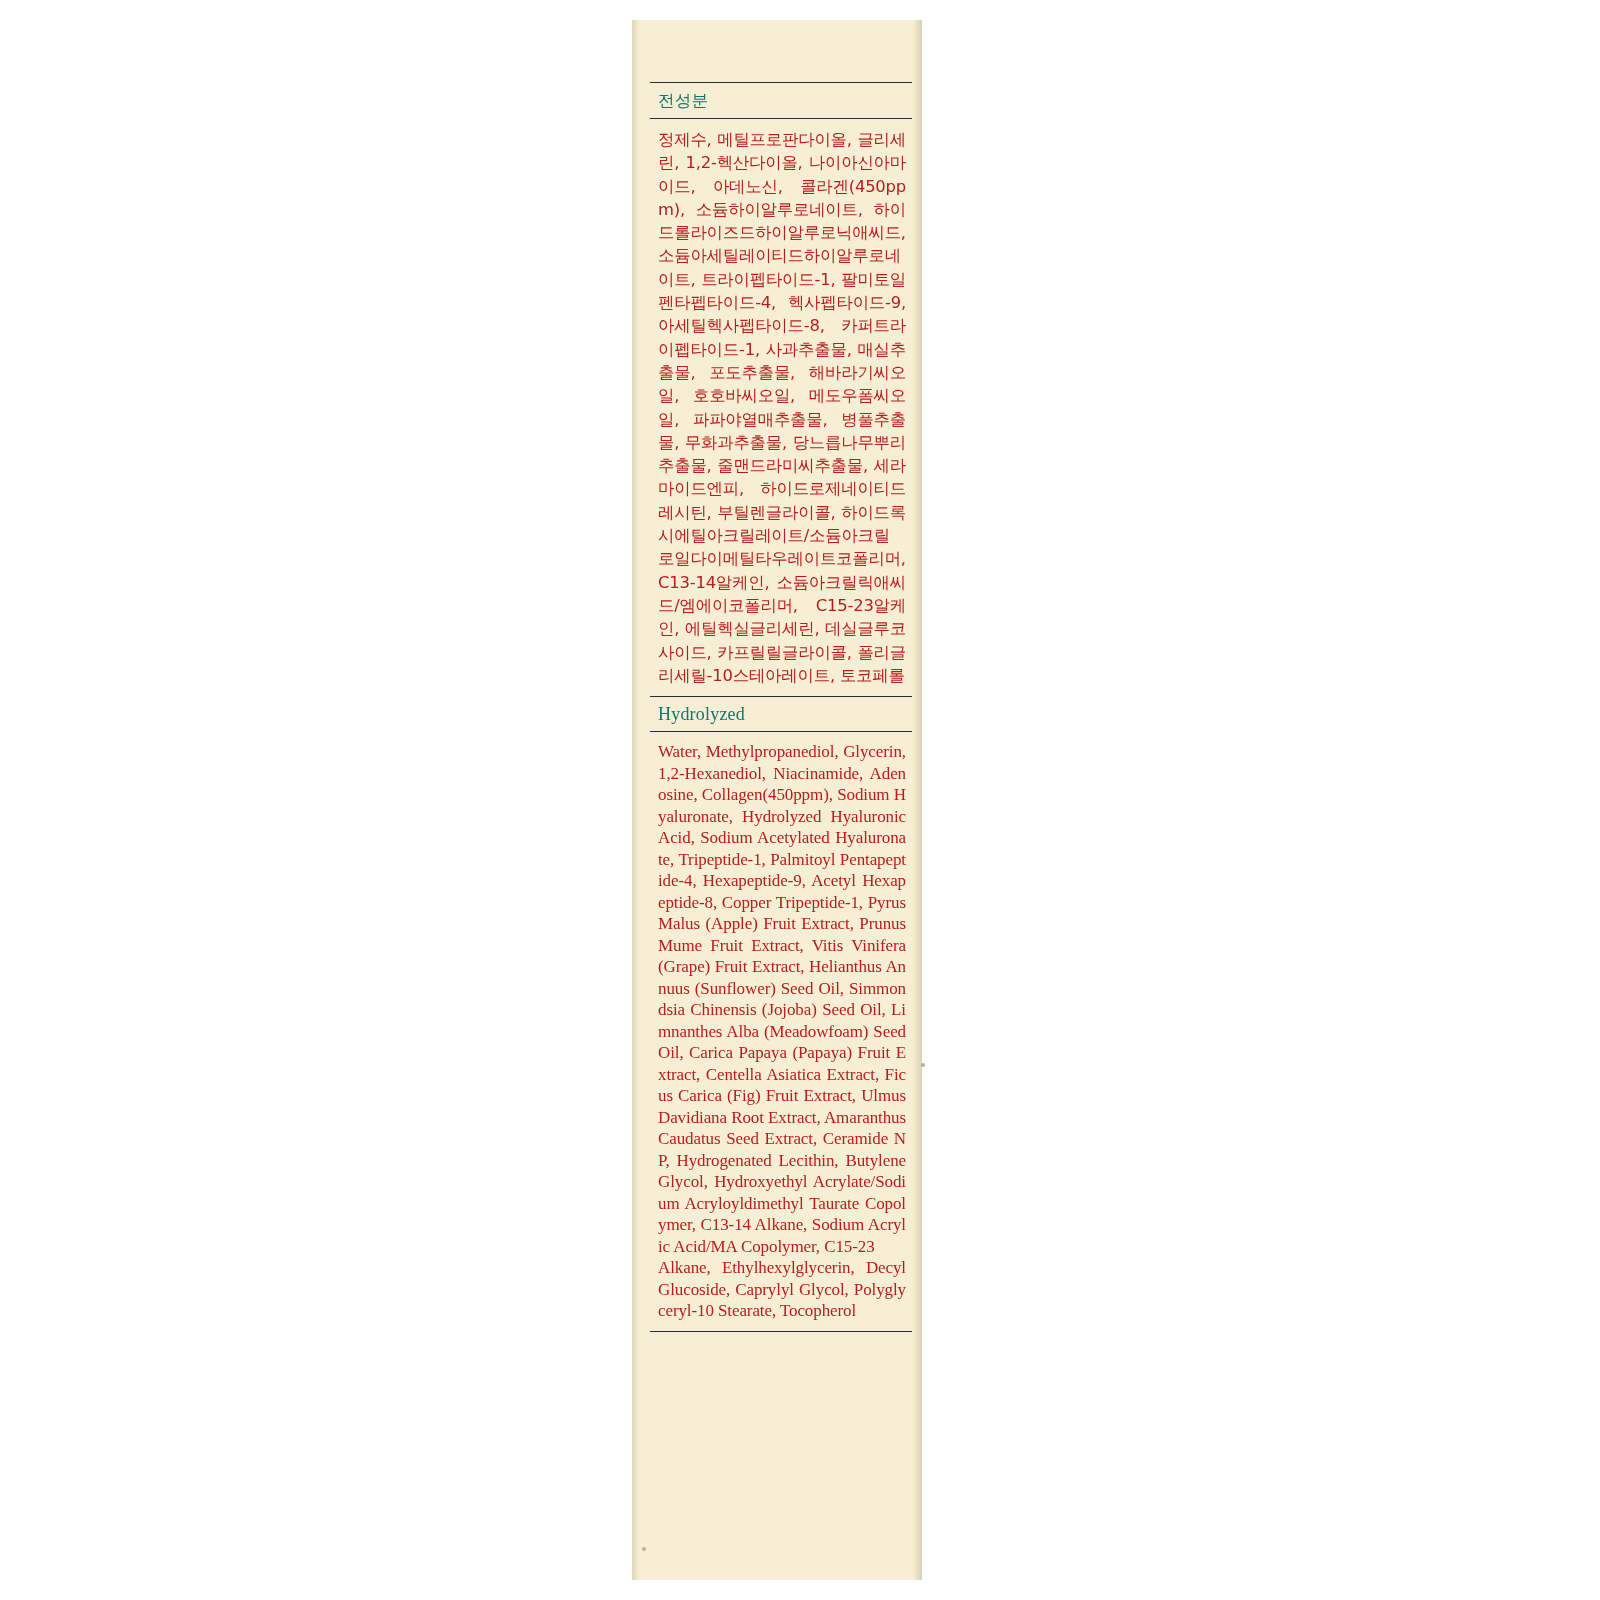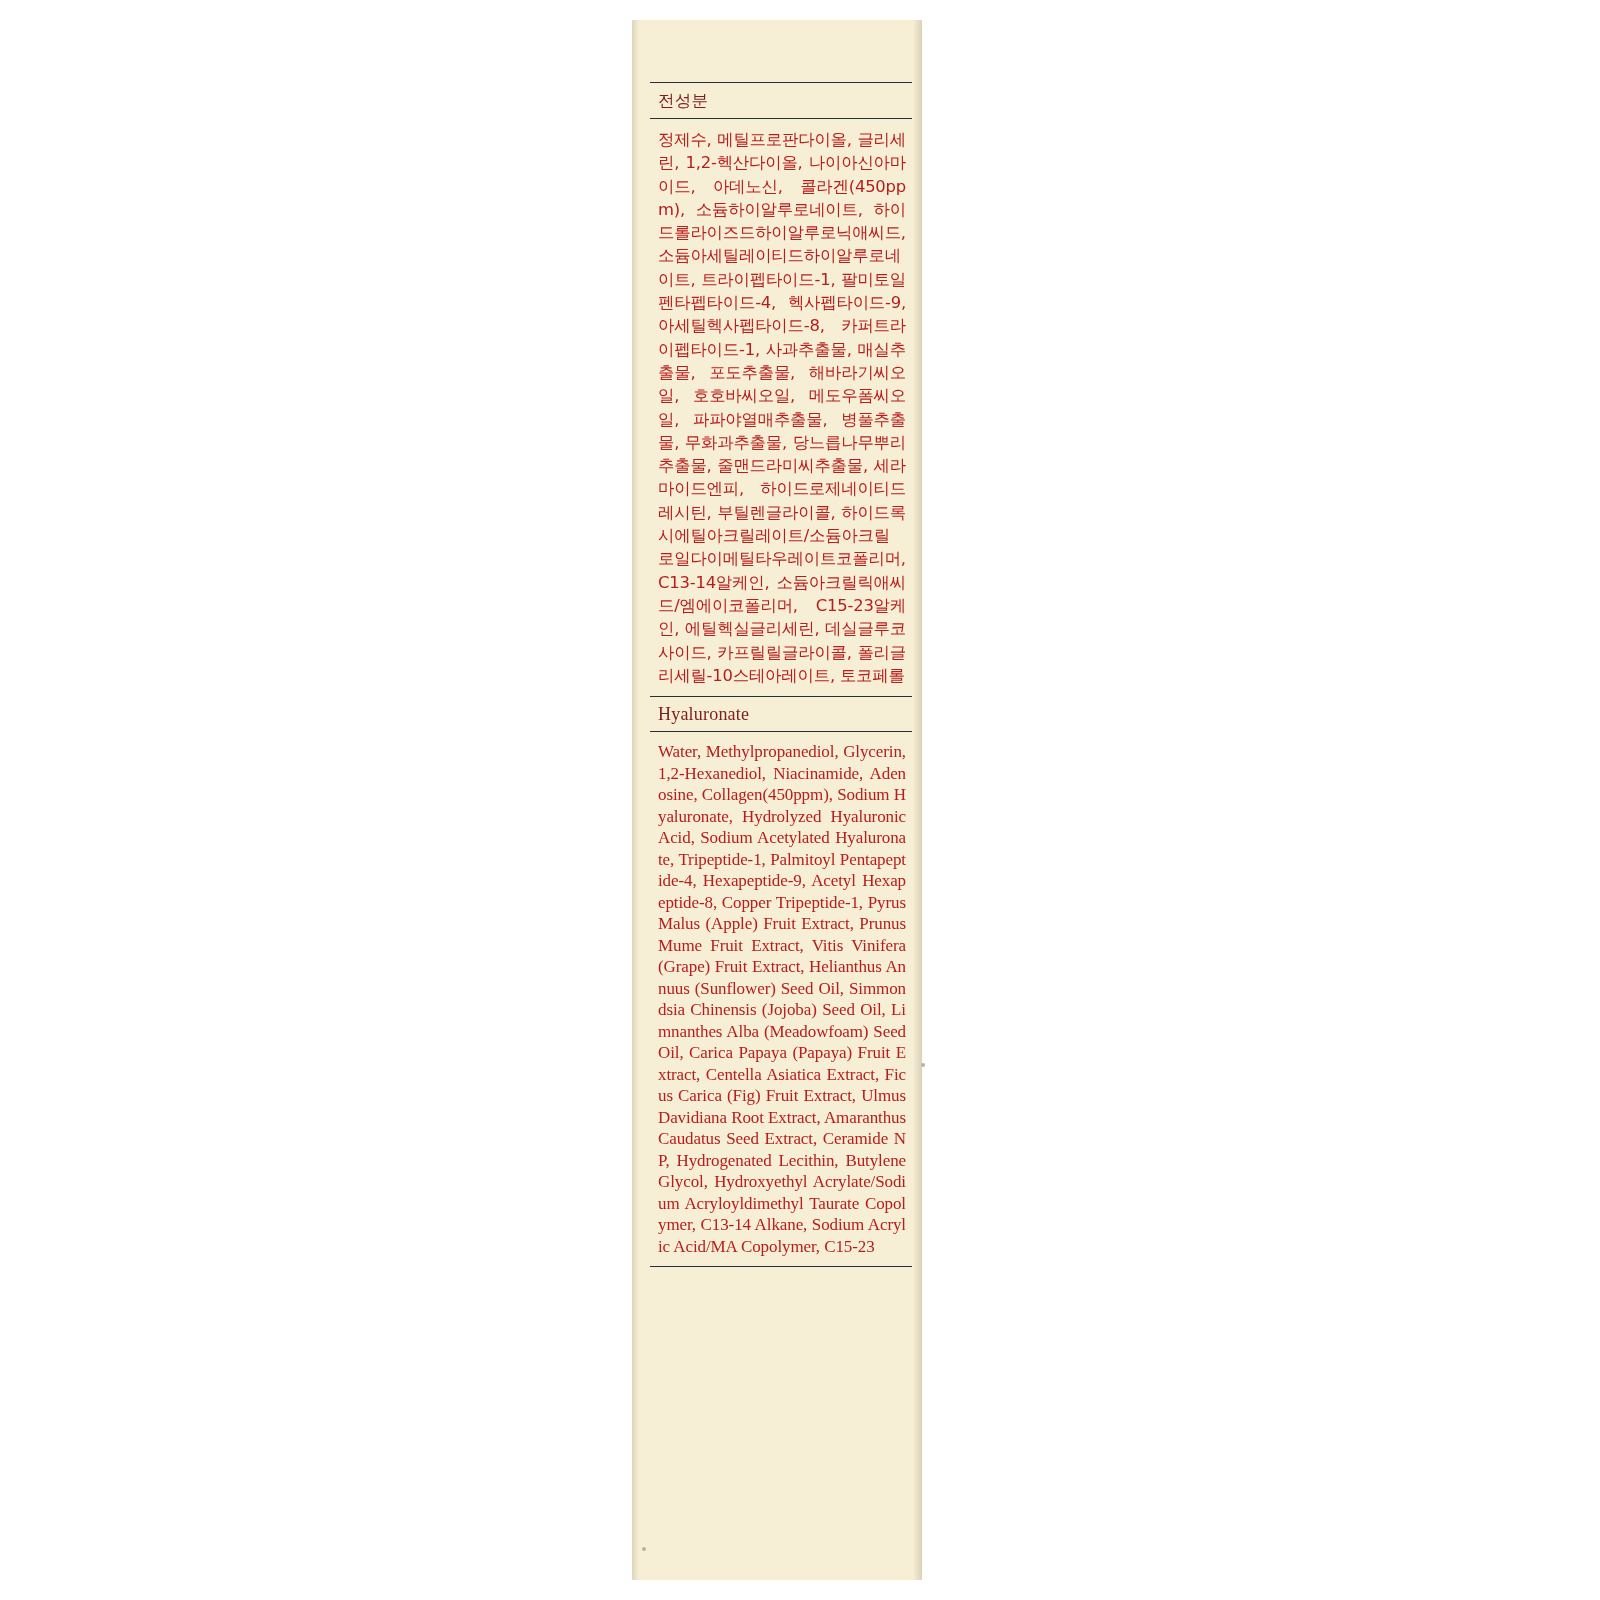--- a/index.html
+++ b/index.html
@@ -56,21 +56,21 @@
     top: 0;
     width: 262px;
     height: 100%;
   }
   
   .sec-head {
     border-top: 1.5px solid #2a2d3a;
     border-bottom: 1.5px solid #2a2d3a;
     padding: 7px 0 6px 8px;
     font-size: 17px;
-    color: #7f1d1d;
+    color: #0f766e;
     letter-spacing: 0.2px;
   }
   .sec-head.kor {
     font-family: "DejaVu Sans", sans-serif;
     font-size: 16.5px;
   }
   .sec-head.eng {
     font-family: "Liberation Serif", serif;
     font-size: 18px;
   }
@@ -117,23 +117,24 @@
     <div class="panel-inner">
       <div class="edge-left"></div>
       <div class="edge-right"></div>
 
       <div class="content">
         <div class="top-space"></div>
 
         <div class="sec-head kor">전성분</div>
         <div class="sec-body kor">정제수, 메틸프로판다이올, 글리세린, 1,2-헥산다이올, 나이아신아마이드, 아데노신, 콜라겐(450ppm), 소듐하이알루로네이트, 하이드롤라이즈드하이알루로닉애씨드, 소듐아세틸레이티드하이알루로네이트, 트라이펩타이드-1, 팔미토일펜타펩타이드-4, 헥사펩타이드-9, 아세틸헥사펩타이드-8, 카퍼트라이펩타이드-1, 사과추출물, 매실추출물, 포도추출물, 해바라기씨오일, 호호바씨오일, 메도우폼씨오일, 파파야열매추출물, 병풀추출물, 무화과추출물, 당느릅나무뿌리추출물, 줄맨드라미씨추출물, 세라마이드엔피, 하이드로제네이티드레시틴, 부틸렌글라이콜, 하이드록시에틸아크릴레이트/소듐아크릴로일다이메틸타우레이트코폴리머, C13-14알케인, 소듐아크릴릭애씨드/엠에이코폴리머, C15-23알케인, 에틸헥실글리세린, 데실글루코사이드, 카프릴릴글라이콜, 폴리글리세릴-10스테아레이트, 토코페롤</div>
 
-        <div class="sec-head eng">Hyaluronate</div>
+        <div class="sec-head eng">Hydrolyzed</div>
         <div class="sec-body eng">
           <span>Water, Methylpropanediol, Glycerin, 1,2-Hexanediol, Niacinamide, Adenosine, Collagen(450ppm), Sodium Hyaluronate, Hydrolyzed Hyaluronic Acid, Sodium Acetylated Hyaluronate, Tripeptide-1, Palmitoyl Pentapeptide-4, Hexapeptide-9, Acetyl Hexapeptide-8, Copper Tripeptide-1, Pyrus Malus (Apple) Fruit Extract, Prunus Mume Fruit Extract, Vitis Vinifera (Grape) Fruit Extract, Helianthus Annuus (Sunflower) Seed Oil, Simmondsia Chinensis (Jojoba) Seed Oil, Limnanthes Alba (Meadowfoam) Seed Oil, Carica Papaya (Papaya) Fruit Extract, Centella Asiatica Extract, Ficus Carica (Fig) Fruit Extract, Ulmus Davidiana Root Extract, Amaranthus Caudatus Seed Extract, Ceramide NP, Hydrogenated Lecithin, Butylene Glycol, Hydroxyethyl Acrylate/Sodium Acryloyldimethyl Taurate Copolymer, C13-14 Alkane, Sodium Acrylic Acid/MA Copolymer, C15-23</span>
+          <span class="tail">Alkane,  Ethylhexylglycerin,  Decyl  Glucoside,  Caprylyl Glycol, Polyglyceryl-10 Stearate, Tocopherol</span>
         </div>
         <div class="rule-bottom"></div>
       </div>
 
       <span class="speck" style="left:10px; top:1527px; width:4px; height:4px;"></span>
       <span class="speck" style="left:289px; top:1043px; width:4px; height:4px;"></span>
     </div>
   </div>
 
 </div>

